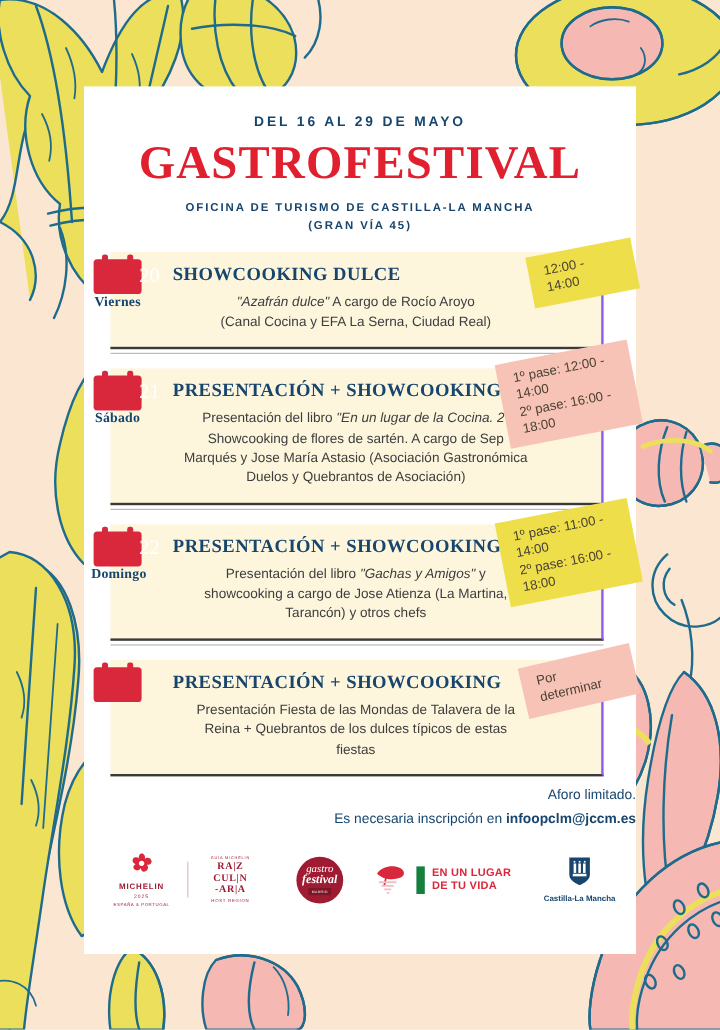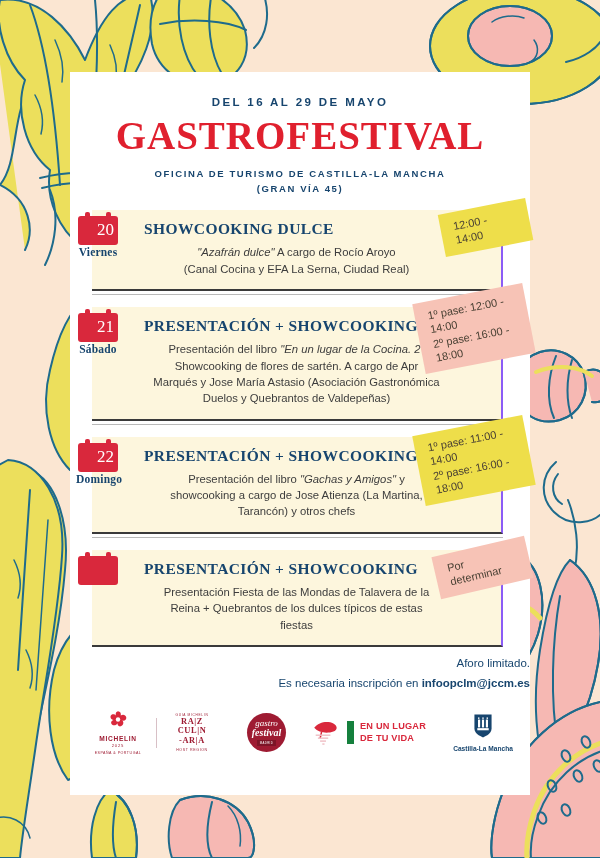--- a/index.html
+++ b/index.html
@@ -52,21 +52,21 @@
     position:absolute;left:6px;top:2px;width:44px;z-index:9;text-align:center;
   }
   .cal-box{position:relative;width:40px;height:33px;margin:0 auto;}
   .cal-tab{position:absolute;top:0;width:5px;height:7px;background:#d9283c;border-radius:2px;}
   .cal-tab.l{left:7px;} .cal-tab.r{right:7px;}
   .cal-body{
     position:absolute;top:4px;left:0;width:40px;height:29px;
     background:#d9283c;border-radius:3px;
   }
   .cal-num{
-    position:absolute;top:8px;left:0;width:55px;text-align:center;
+    position:absolute;top:8px;left:0;width:55px;text-align:right;
     color:#ffffff;font-family:"Liberation Serif",serif;font-size:17px;font-weight:normal;
   }
   .cal-day{
     color:#17456e;font-family:"Liberation Serif",serif;font-weight:bold;
     font-size:11.5px;margin-top:1px;letter-spacing:.2px;white-space:nowrap;
   }
   .tag{
     position:absolute;z-index:12;padding:7px 13px;
     font-size:11px;color:#4a4134;line-height:1.3;white-space:pre-line;
     font-family:"Liberation Sans",sans-serif;
@@ -251,23 +251,23 @@
             <div class="cal-num">21</div>
           </div>
           <div class="cal-day">Sábado</div>
         </div>
         <div class="panel">
           <div class="ev-head">PRESENTACIÓN  + SHOWCOOKING</div>
           <div class="ev-body">
             <div>
               <span>Presentación del libro </span><em>"En un lugar de la Cocina. 2"</em>
             </div>
-            <div>Showcooking de flores de sartén. A cargo de Apr</div>
+            <div>Showcooking de flores de sartén. A cargo de Sep</div>
             <div>Marqués y Jose María Astasio (Asociación Gastronómica</div>
-            <div>Duelos y Quebrantos de  Valdepeñas)</div>
+            <div>Duelos y Quebrantos de  Asociación)</div>
           </div>
         </div>
         <div class="sep"></div>
         <div class="tag pink" style="left:348px;top:-14px;transform:rotate(-11deg);">1º pase: 12:00 - 14:00
 2º pase: 16:00 - 18:00</div>
       </div>
 
       <div class="event" style="margin-top:12px;">
         <div class="cal">
           <div class="cal-box">

